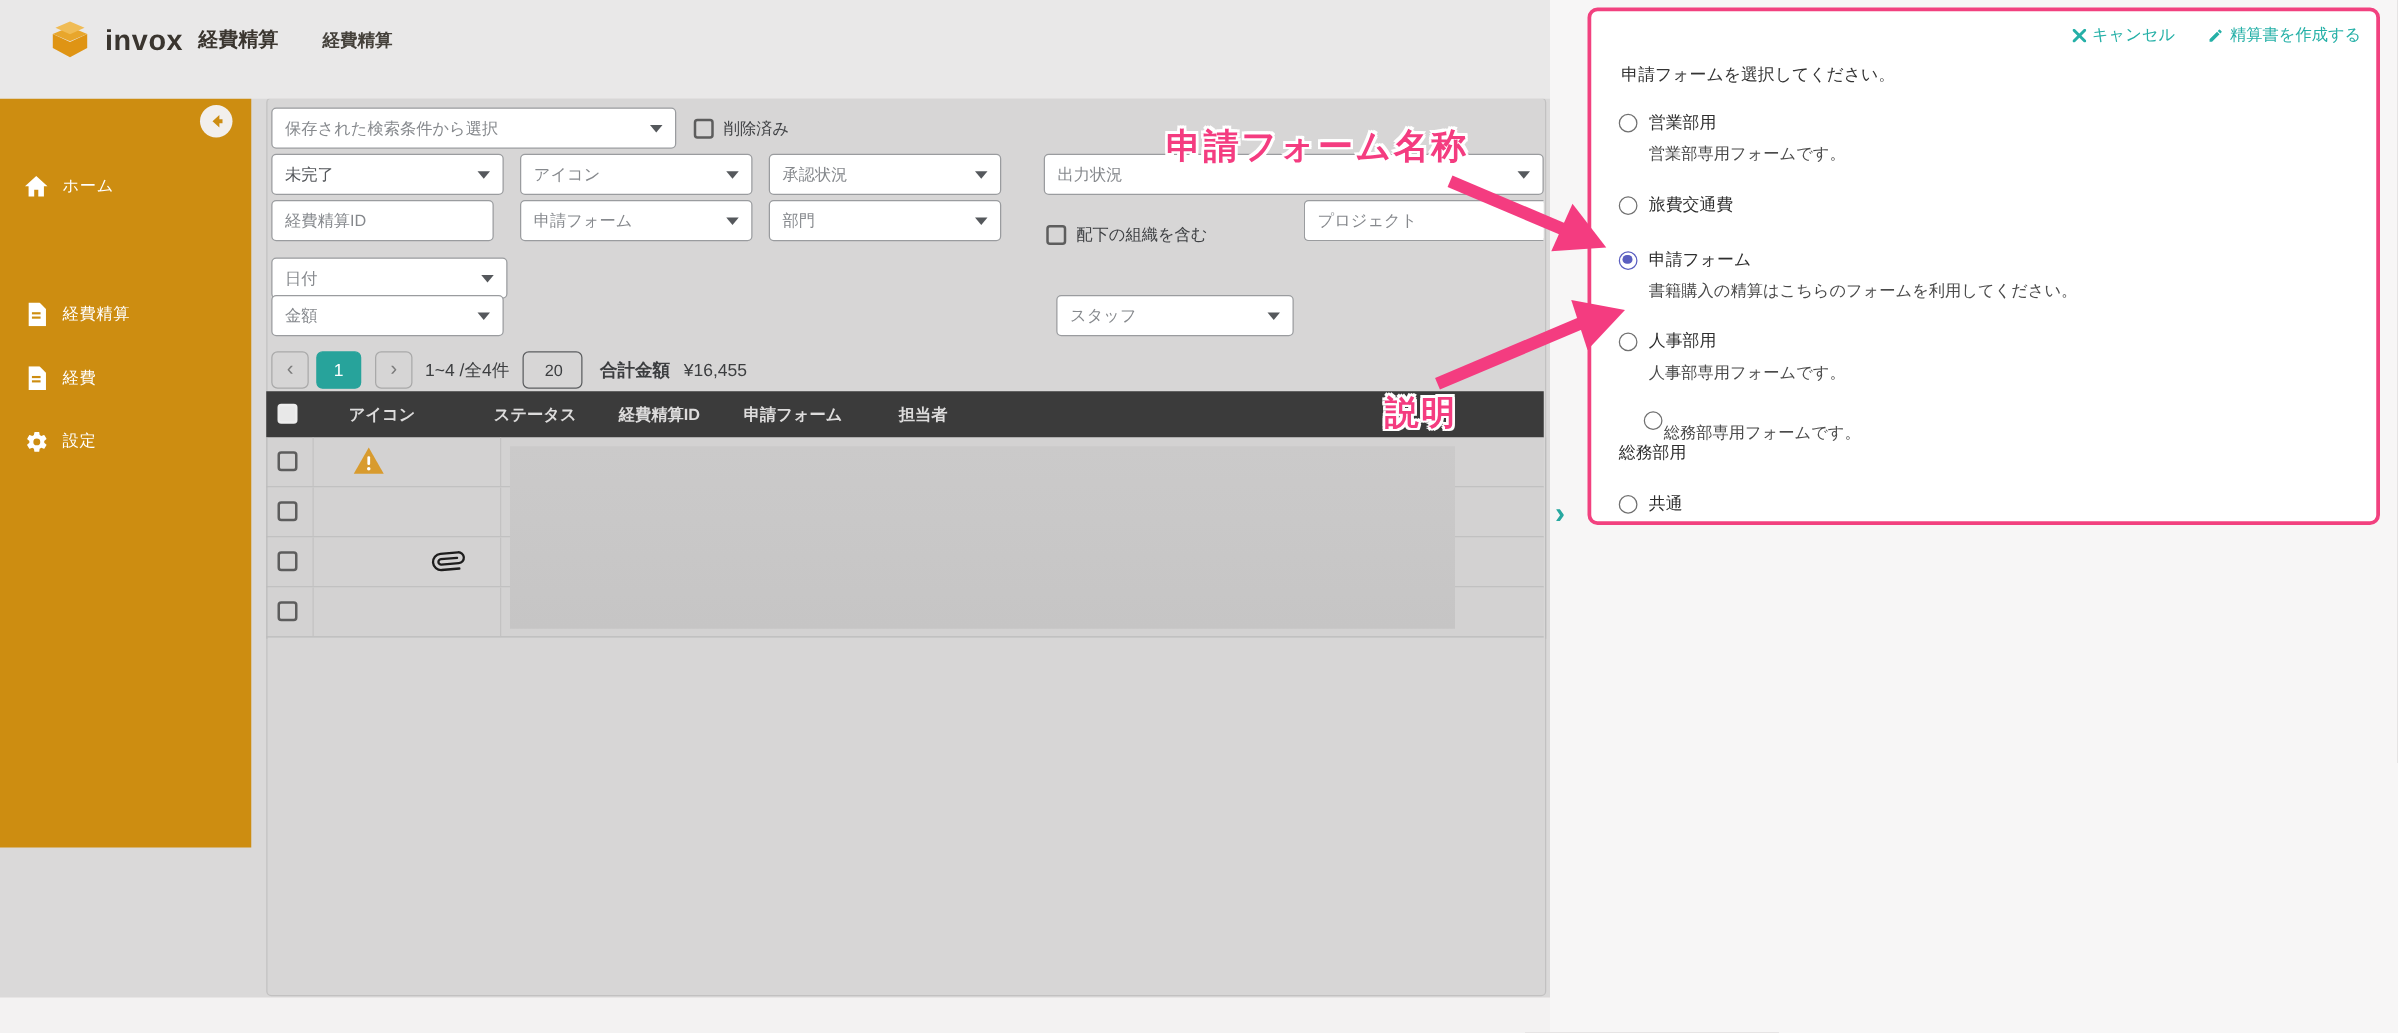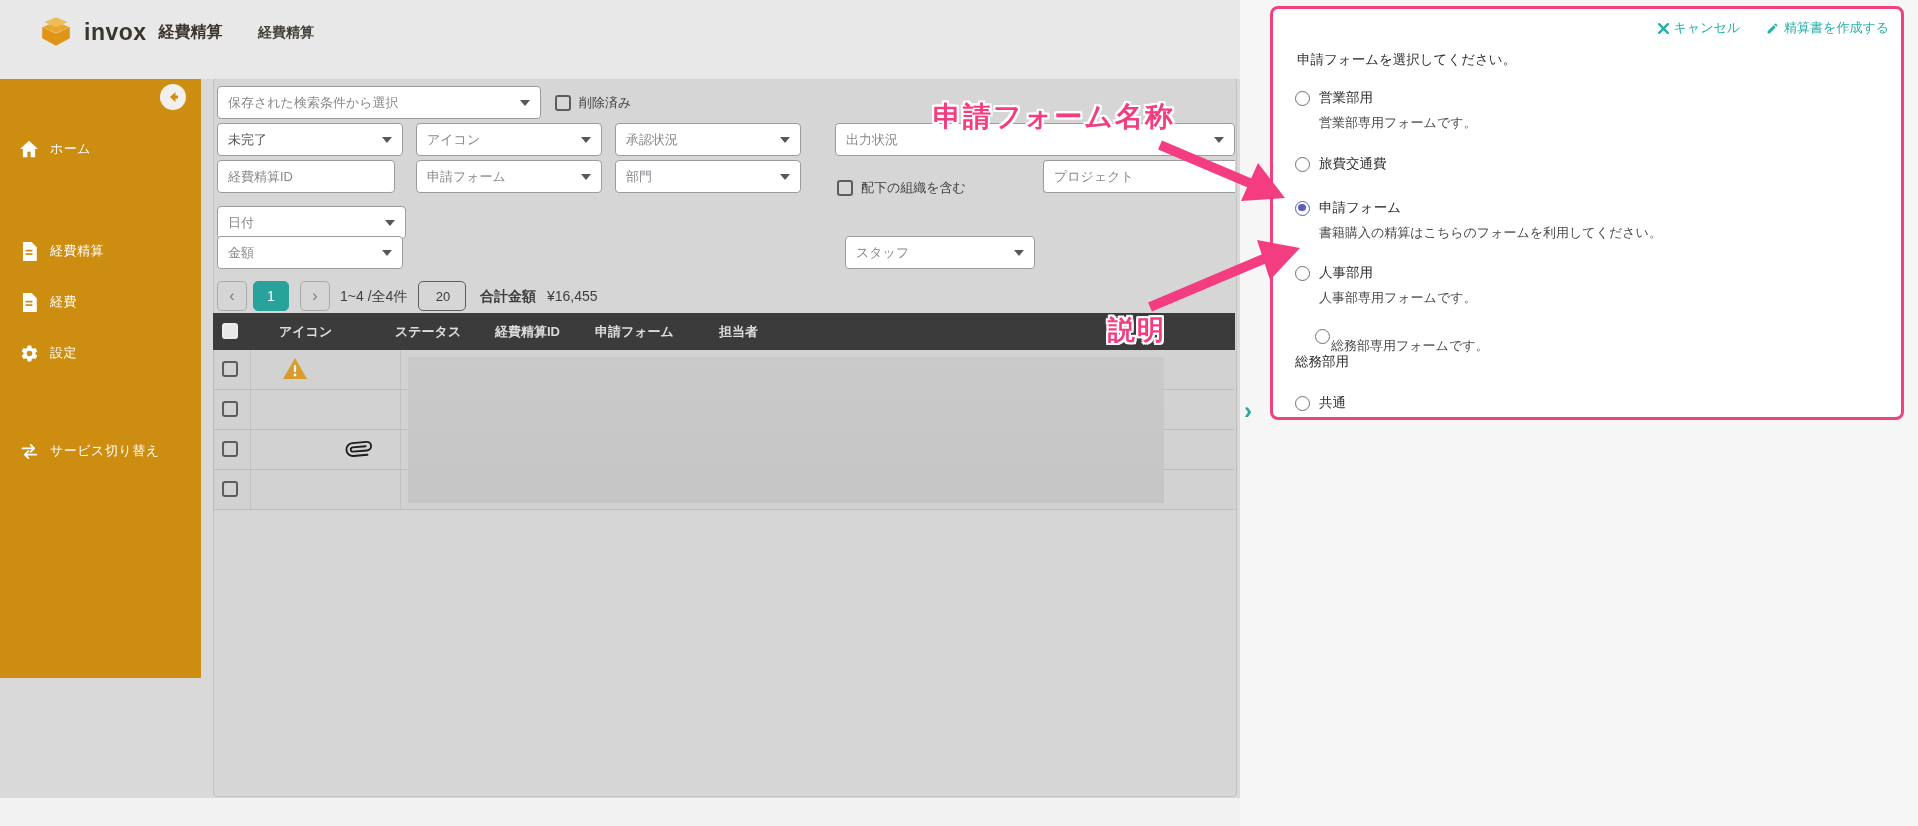--- a/index.html
+++ b/index.html
@@ -119,29 +119,20 @@
 
     <div class="sb-item" style="top:270px;">
       <span class="ic">
         <svg width="19" height="19" viewBox="0 0 24 24">
             <path fill="#fff" d="M19.4 13c.05-.33.08-.66.08-1s-.03-.67-.08-1l2.1-1.65a.5.5 0 0 0 .12-.64l-2-3.46a.5.5 0 0 0-.6-.22l-2.49 1a7.3 7.3 0 0 0-1.73-1l-.38-2.65A.5.5 0 0 0 13.93 2h-4a.5.5 0 0 0-.5.43l-.37 2.65c-.63.26-1.2.6-1.74 1l-2.48-1a.5.5 0 0 0-.61.22l-2 3.46a.5.5 0 0 0 .12.64L4.45 11c-.05.33-.08.66-.08 1s.03.67.08 1l-2.1 1.65a.5.5 0 0 0-.12.64l2 3.46c.13.22.39.3.61.22l2.48-1c.54.4 1.11.74 1.74 1l.37 2.65c.04.25.25.43.5.43h4c.25 0 .46-.18.5-.43l.38-2.65c.62-.26 1.2-.6 1.73-1l2.49 1c.22.08.48 0 .6-.22l2-3.46a.5.5 0 0 0-.12-.64L19.4 13zM11.93 15.5a3.5 3.5 0 1 1 0-7 3.5 3.5 0 0 1 0 7z"></path>
           </svg>
       </span>
       <span class="lb">設定</span>
     </div>
 
-    <div class="sb-item" style="top:368px;">
-      <span class="ic">
-        <svg width="19" height="17" viewBox="0 0 24 22" fill="none" stroke="#fff" stroke-width="2.4" stroke-linecap="round" stroke-linejoin="round">
-            <path d="M3 7 H17 M13.5 2.5 L18 7 L13.5 11.5"></path>
-            <path d="M21 15 H7 M10.5 10.5 L6 15 L10.5 19.5"></path>
-          </svg>
-      </span>
-      <span class="lb">サービス切り替え</span>
-    </div>
   </div>
 
   <div class="main">
     <div class="frame"></div>
 
     <div class="fld" style="left:16px;top:20px;width:324px;">
       <span>保存された検索条件から選択</span>
       <span class="caret"></span>
     </div>
     <div class="cb-row" style="left:354px;top:28px;">

